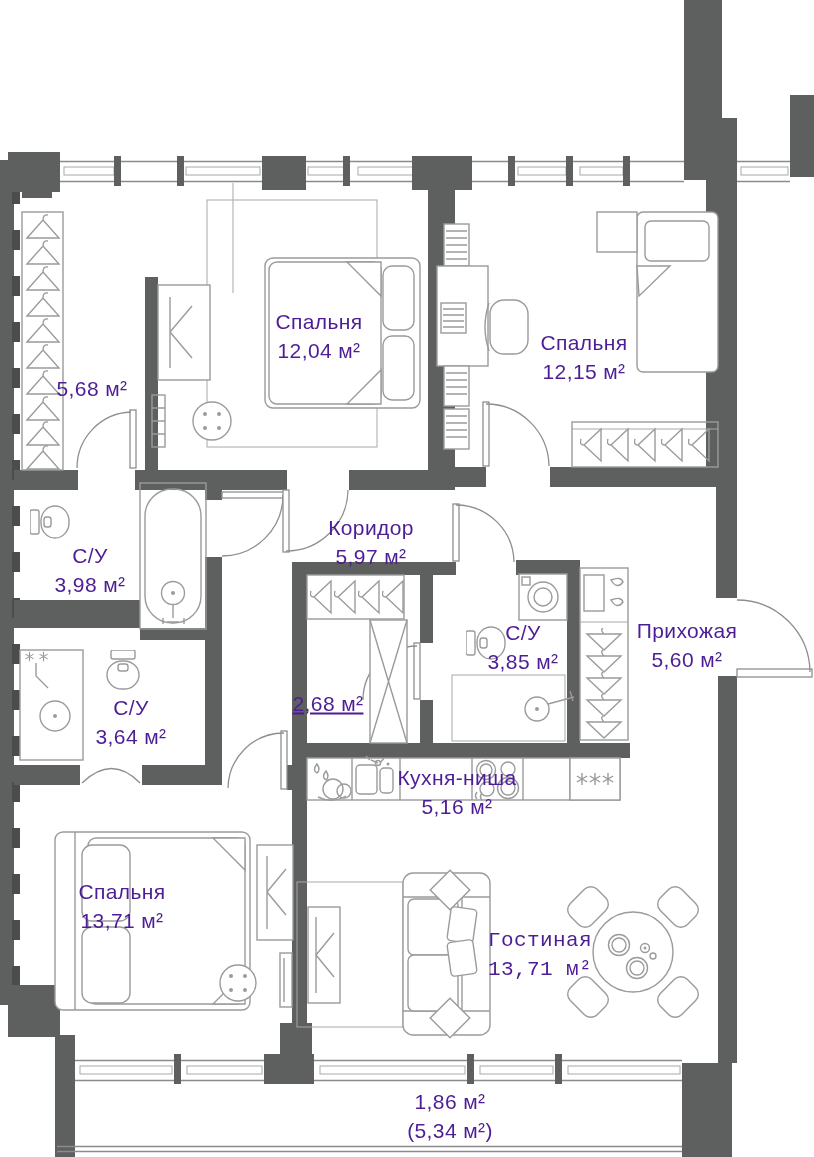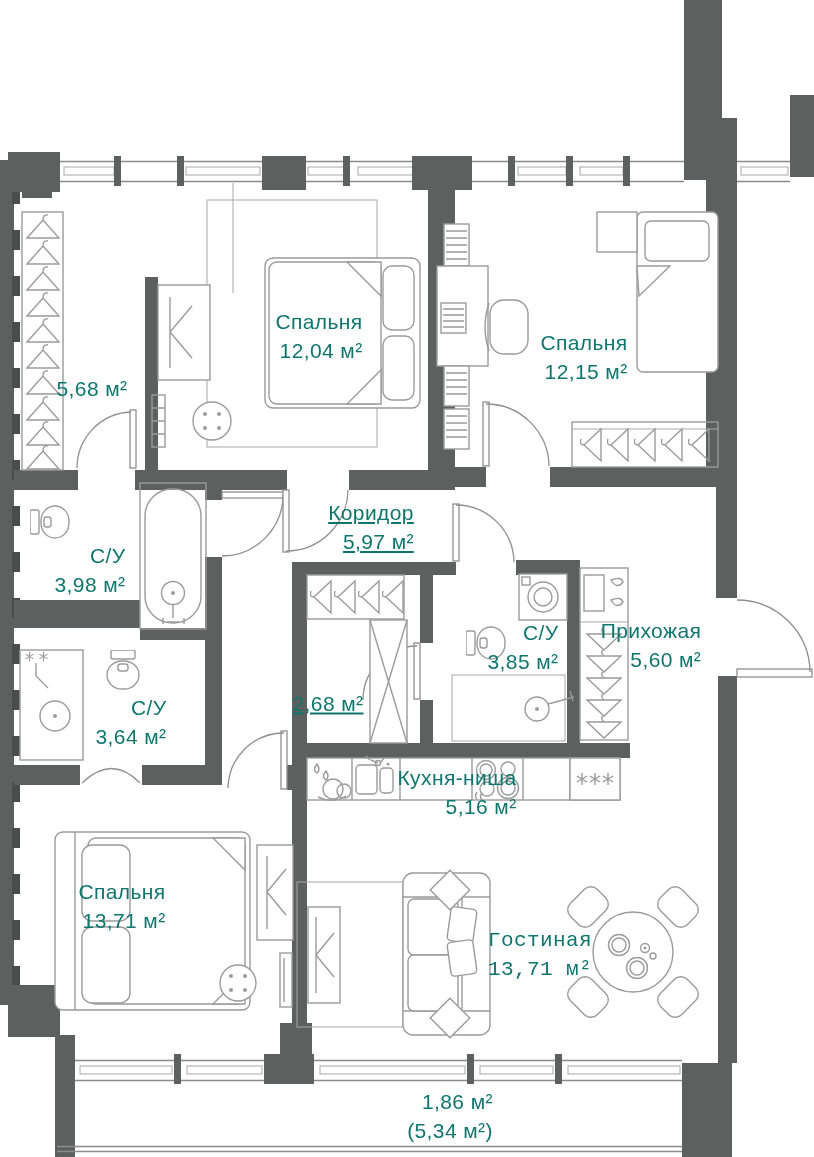--- a/index.html
+++ b/index.html
@@ -6,22 +6,22 @@
   #plan-wrap{position:relative;width:814px;height:1157px;background:#fff;overflow:hidden;
              font-family:"Liberation Sans", sans-serif;}
   #plan-svg{position:absolute;left:0;top:0;}
   .w{fill:#5e5f5f;stroke:none;}
   .f{fill:none;stroke:#9b9b9b;stroke-width:1.4;}
   .fw{fill:#ffffff;stroke:#9b9b9b;stroke-width:1.4;}
   .d{fill:none;stroke:#8f8f8f;stroke-width:1.3;}
   .dl{fill:#ffffff;stroke:#8f8f8f;stroke-width:1.3;}
   .win{fill:none;stroke:#8b8b8b;stroke-width:1.6;}
   .thin{fill:none;stroke:#a8a8a8;stroke-width:1;}
-  .room-label{position:absolute;transform:translate(-50%,-50%);text-align:right;
-              color:#0f766e;font-size:21px;line-height:29px;white-space:nowrap;letter-spacing:.4px;}
+  .room-label{position:absolute;transform:translate(-50%,-50%);text-align:center;
+              color:#4c1d95;font-size:21px;line-height:29px;white-space:nowrap;letter-spacing:.4px;}
 </style>
 </head>
 <body>
 
 <div id="plan-wrap">
 <svg id="plan-svg" width="814" height="1157" viewBox="0 0 814 1157">
   <defs>
     <pattern id="dashp" width="10" height="46" patternUnits="userSpaceOnUse">
       <rect x="0" y="0" width="10" height="20" fill="#4b4c4c"></rect>
     </pattern>
@@ -405,40 +405,40 @@
         <div>5,68 м²</div>
       </div>
       <div class="room-label" style="left: 319px; top: 336px;">
         <div>Спальня</div>
         <div>12,04 м²</div>
       </div>
       <div class="room-label" style="left: 584px; top: 357px;">
         <div>Спальня</div>
         <div>12,15 м²</div>
       </div>
-      <div class="room-label" style="left: 371px; top: 527px; text-decoration: underline;">
+      <div class="room-label" style="left: 371px; top: 542px;">
         <div>Коридор</div>
         <div>5,97 м²</div>
       </div>
       <div class="room-label" style="left: 90px; top: 570px;">
         <div>С/У</div>
         <div>3,98 м²</div>
       </div>
       <div class="room-label" style="left: 131px; top: 722px;">
         <div>С/У</div>
         <div>3,64 м²</div>
       </div>
       <div class="room-label" style="left: 328px; top: 703px; text-decoration: underline;">
         <div>2,68 м²</div>
       </div>
       <div class="room-label" style="left: 523px; top: 647px;">
         <div>С/У</div>
         <div>3,85 м²</div>
       </div>
-      <div class="room-label" style="left: 651px; top: 645px;">
+      <div class="room-label" style="left: 687px; top: 645px;">
         <div>Прихожая</div>
         <div>5,60 м²</div>
       </div>
       <div class="room-label" style="left: 457px; top: 792px;">
         <div>Кухня-ниша</div>
         <div>5,16 м²</div>
       </div>
       <div class="room-label" style="left: 540px; top: 955px; font-family: Liberation Mono, monospace;">
         <div>Гостиная</div>
         <div>13,71 м²</div>

